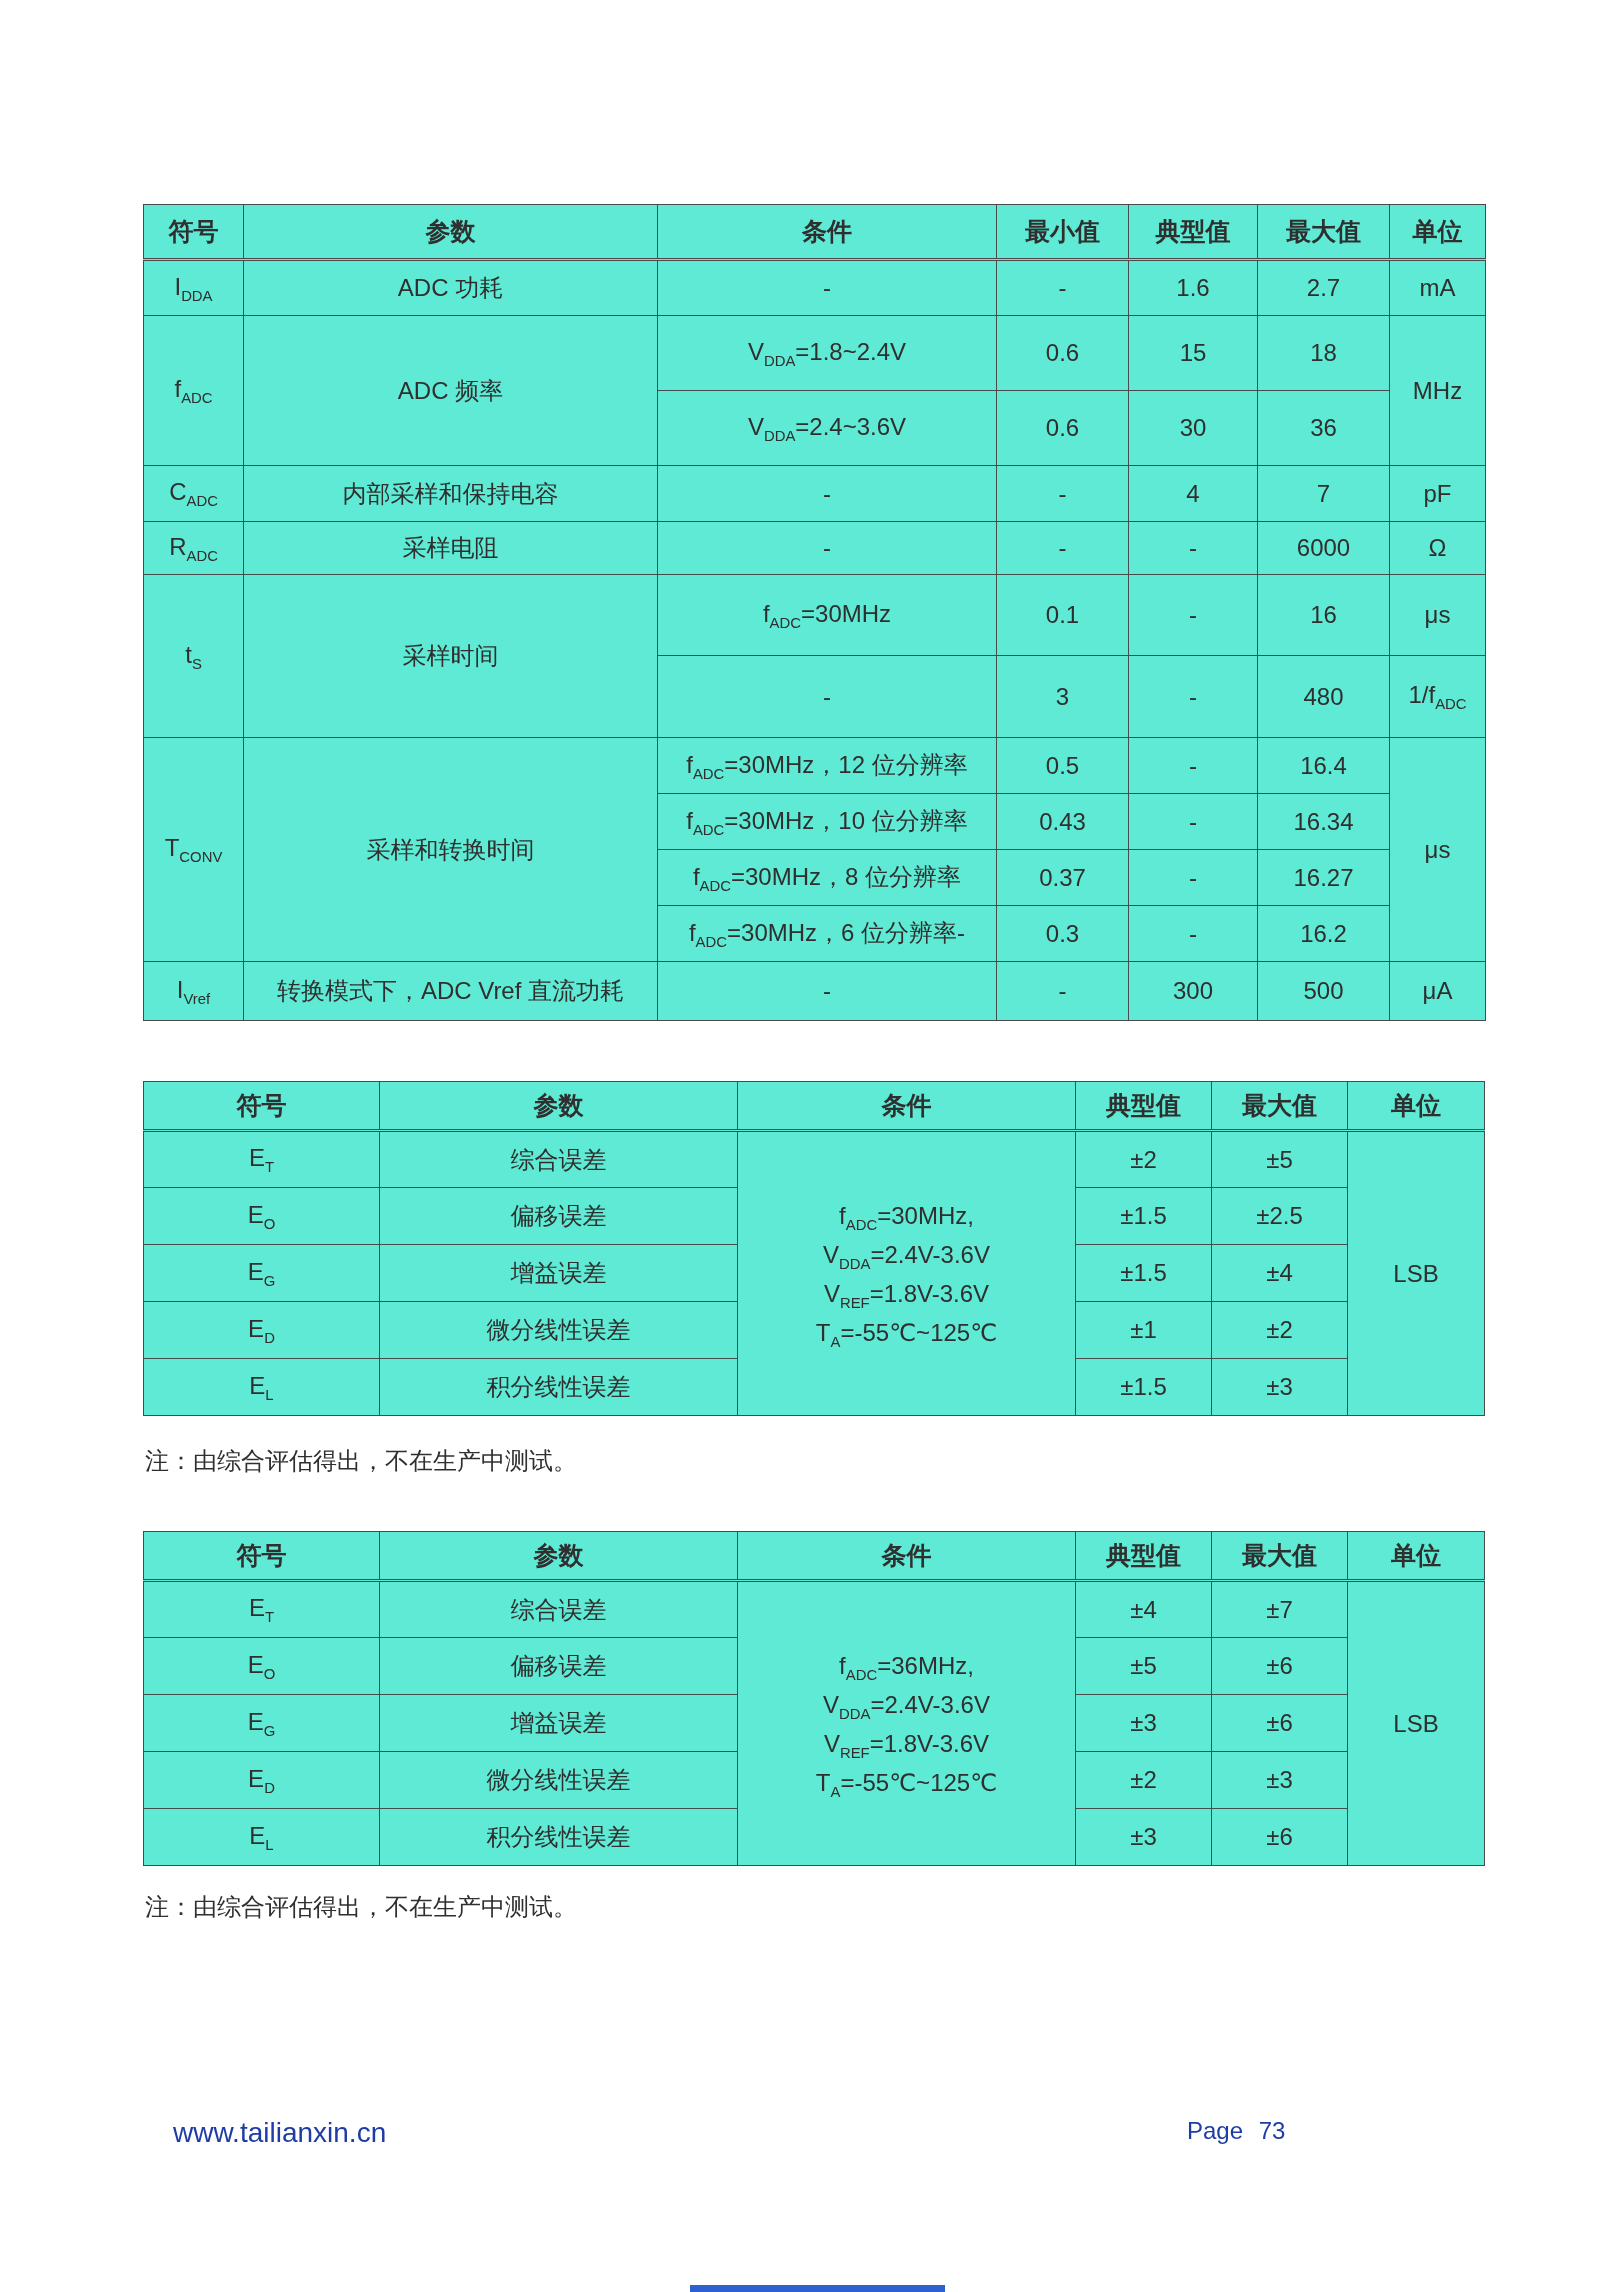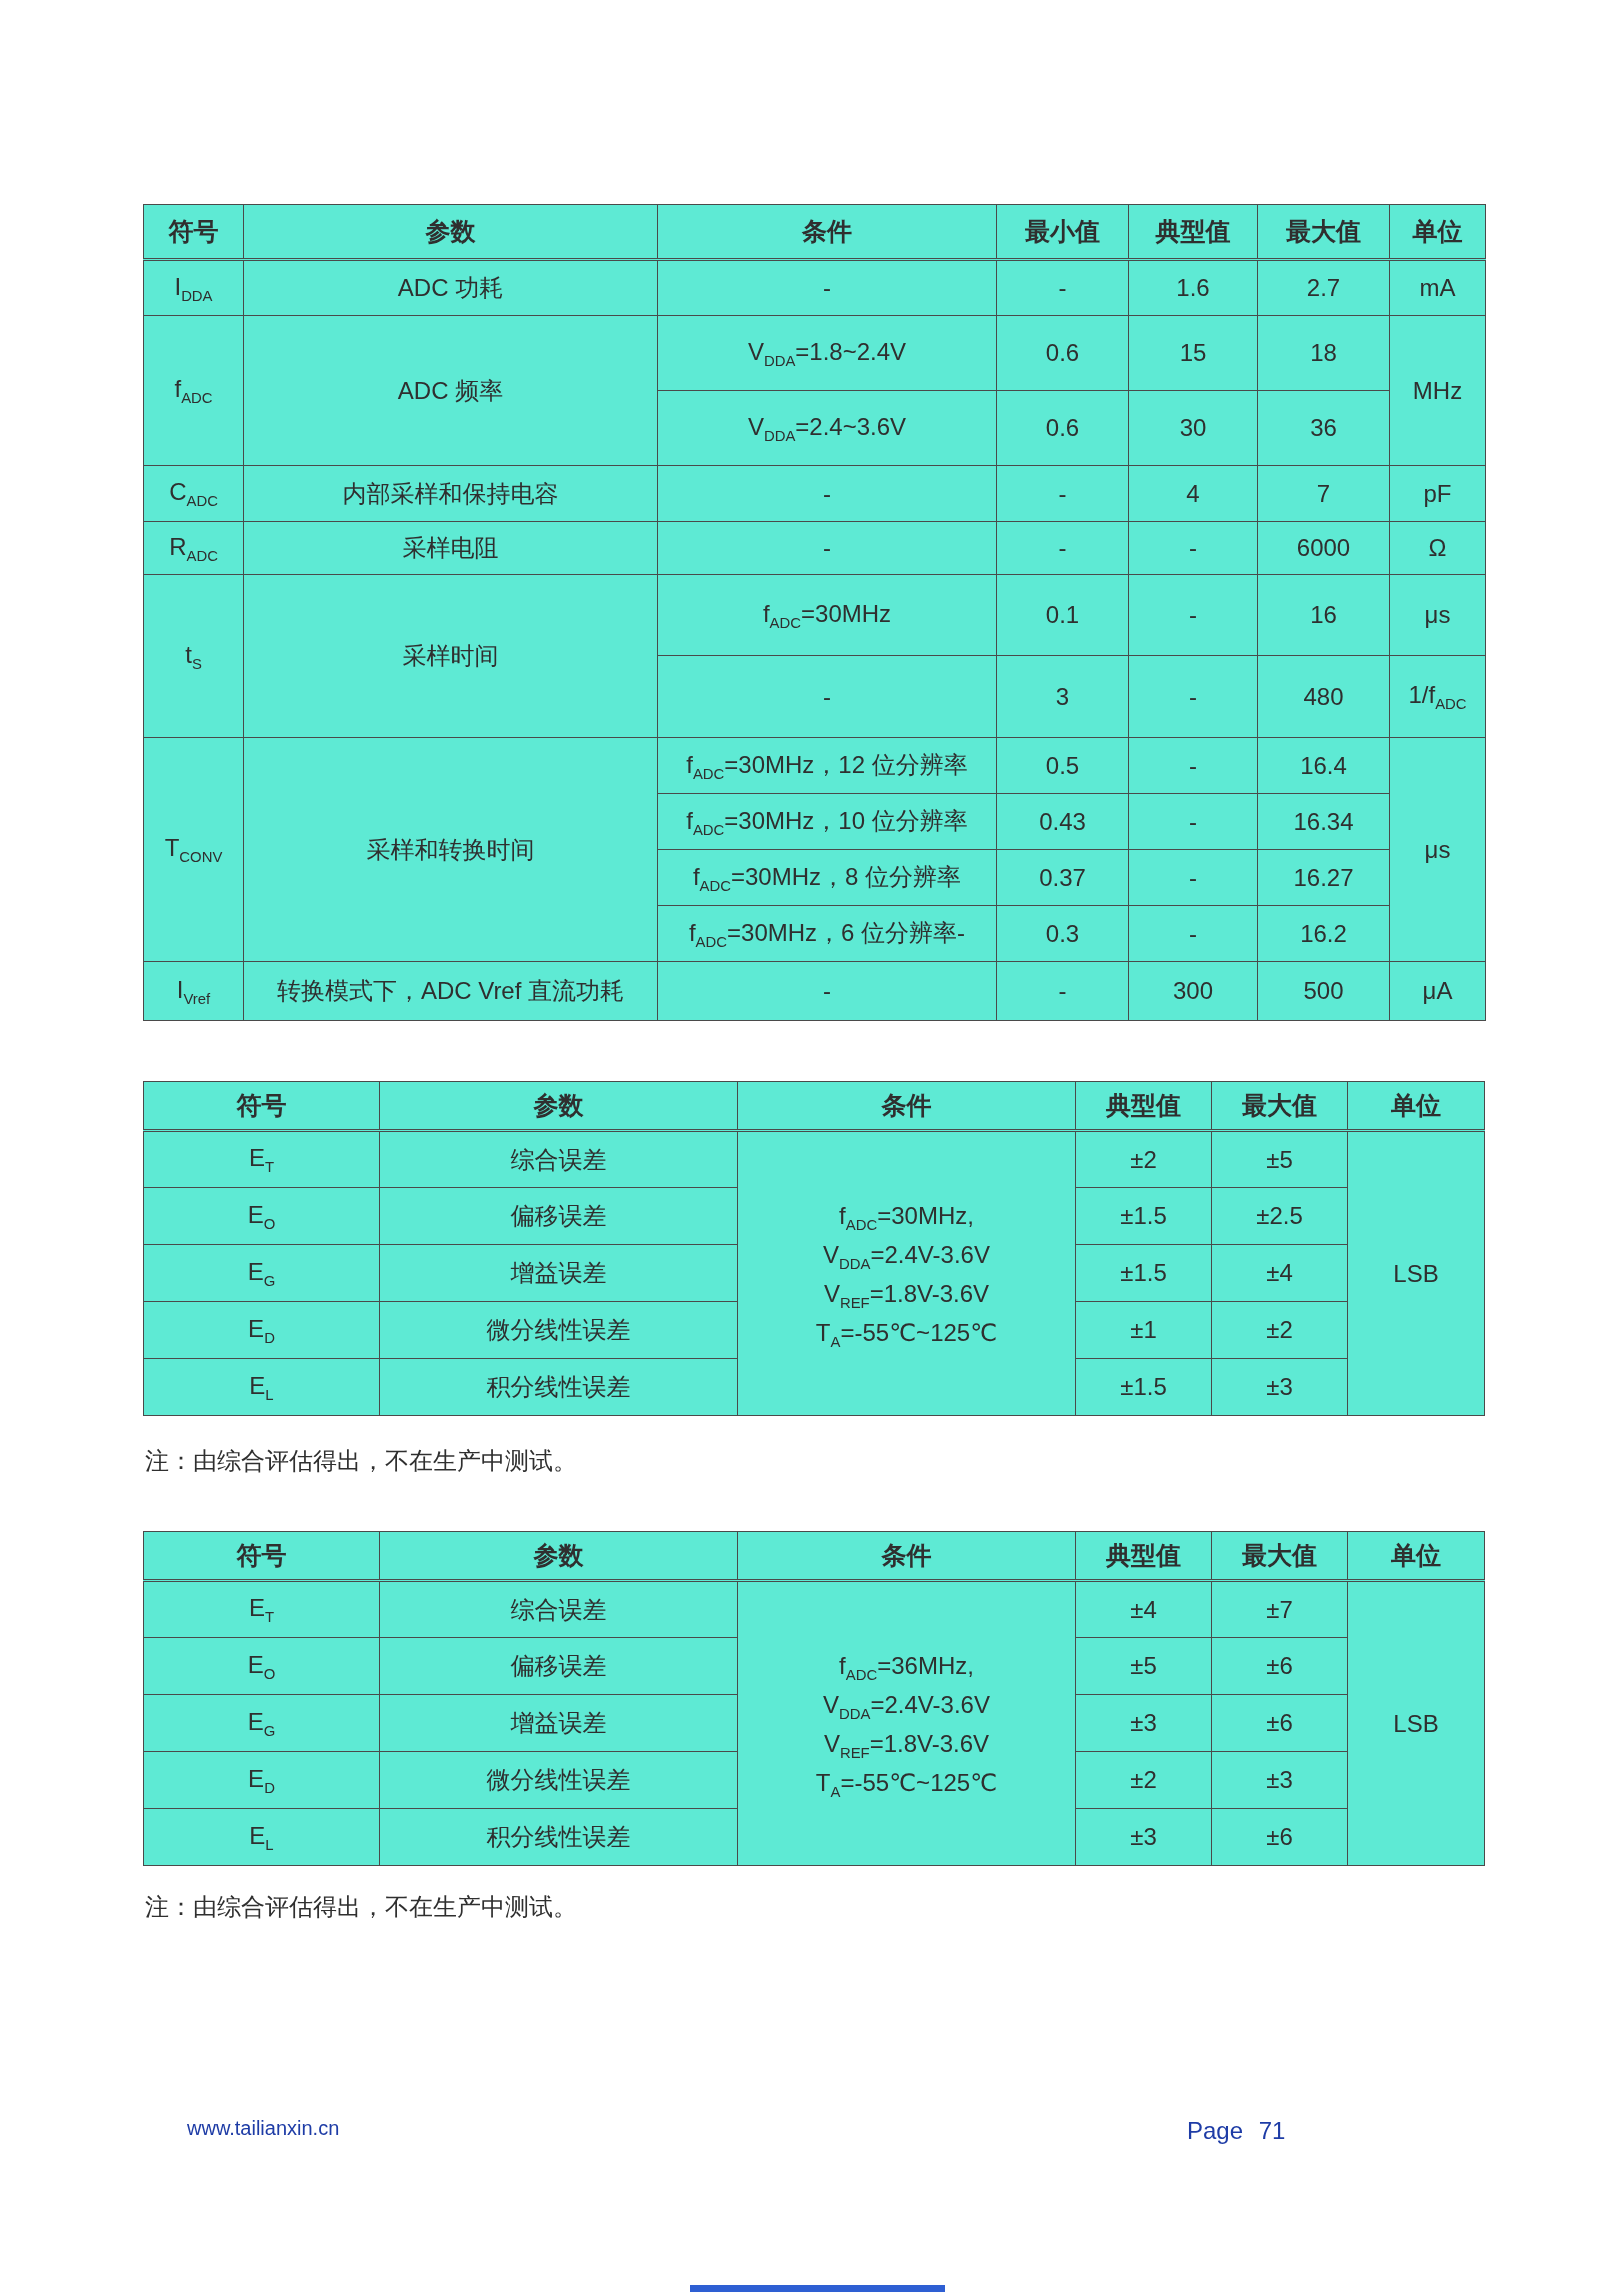--- a/index.html
+++ b/index.html
@@ -31,21 +31,21 @@
   .title-51{top:1039px;}
   .title-52{top:1489px;}
   .note{
     position:absolute;left:145px;
     font-size:24px;color:#2f2f2f;
   }
   .note-1{top:1445px;}
   .note-2{top:1891px;}
   .footer-link{
     position:absolute;left:173px;top:2117px;
-    font-size:20px;color:#1e3ca6;margin-left:14px;
+    font-size:28px;color:#1e3ca6;
   }
   .footer-page{
     position:absolute;left:1187px;top:2117px;
     font-size:24px;color:#1e3ca6;word-spacing:9px;
   }
   .bottom-bar{
     position:absolute;left:690px;top:2285px;
     width:255px;height:8px;background:#2e5fd3;
   }
 </style>
@@ -287,17 +287,17 @@
       <td>积分线性误差</td>
       <td>±3</td>
       <td>±6</td>
     </tr>
   </tbody>
     </table>
 
   <div class="note note-2">注：由综合评估得出，不在生产中测试。</div>
 
   <div class="footer-link">www.tailianxin.cn</div>
-  <div class="footer-page">Page 71</div>
+  <div class="footer-page">Page 73</div>
   <div class="bottom-bar"></div>
 
 </div>
 
 
 </body></html>

